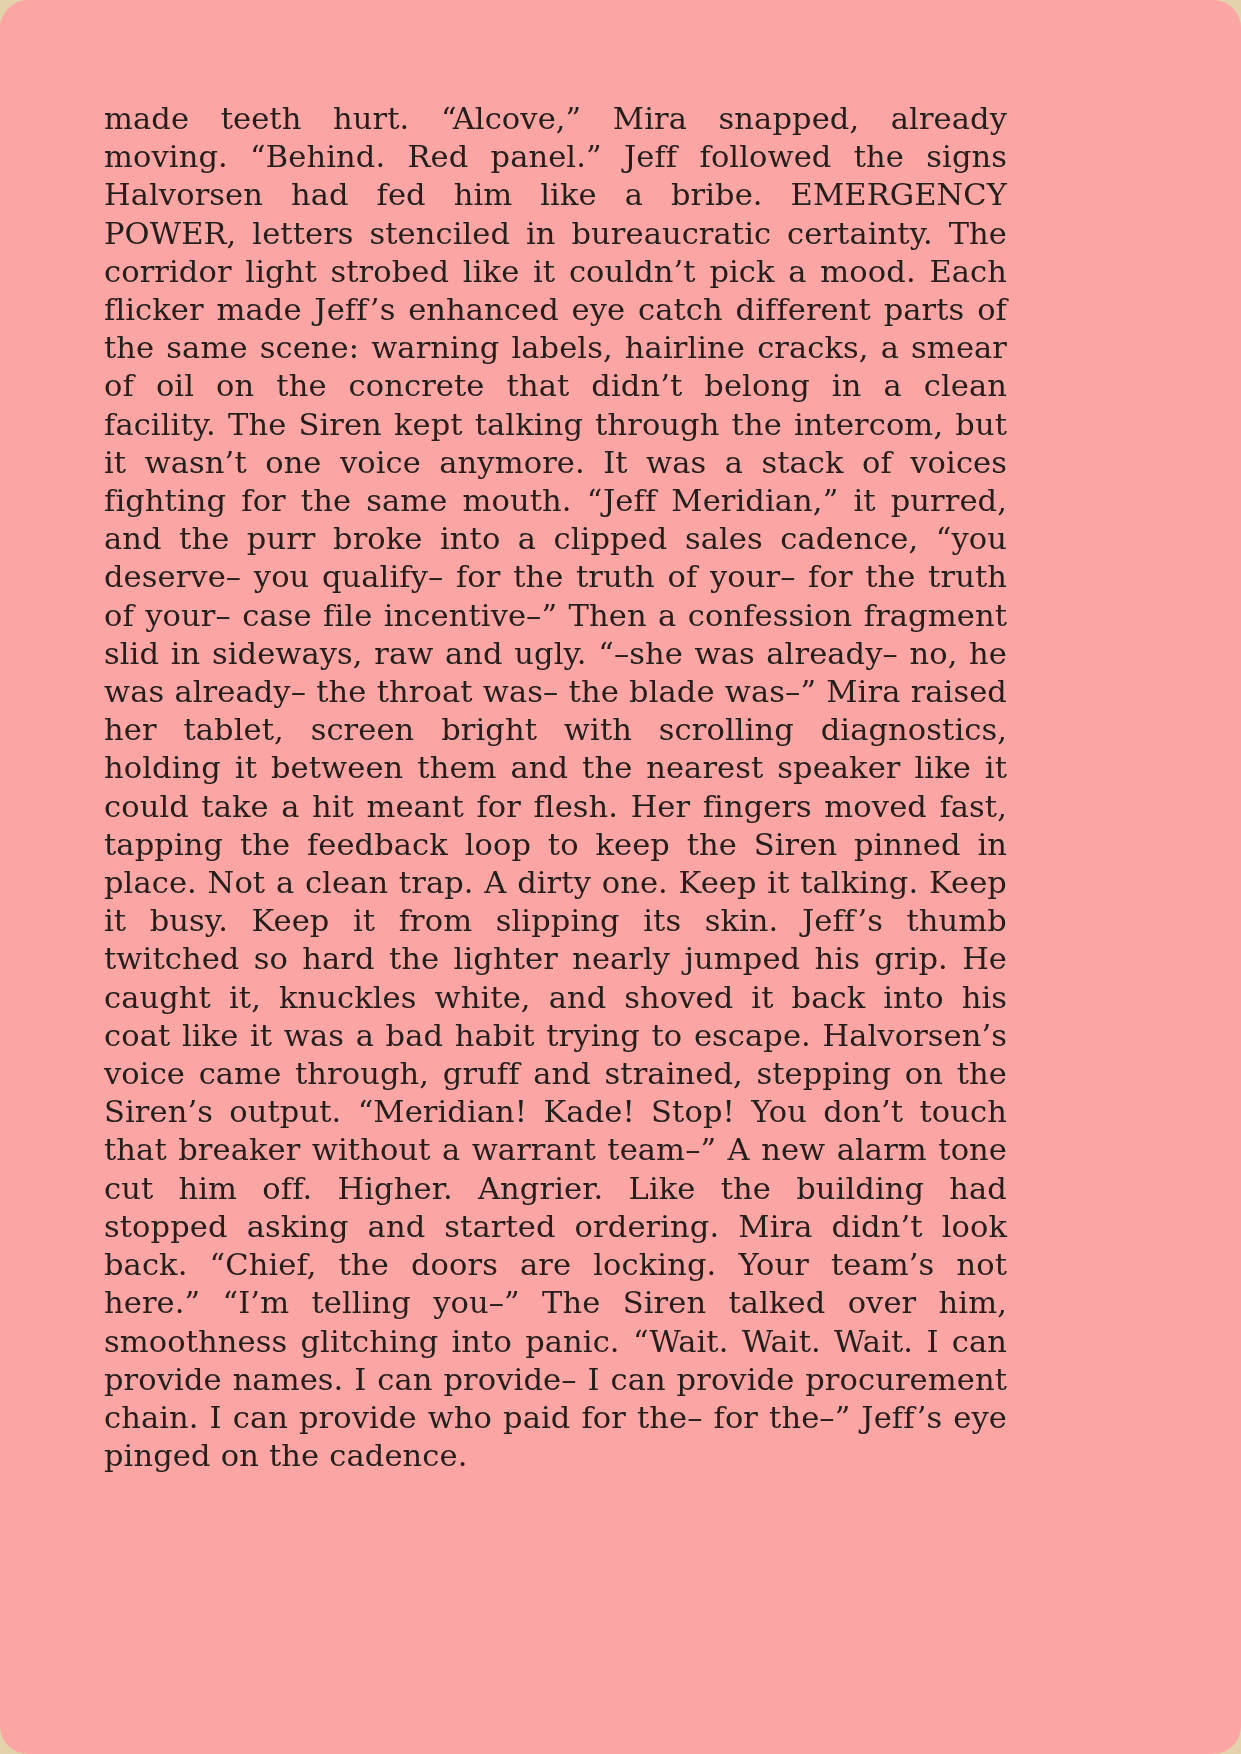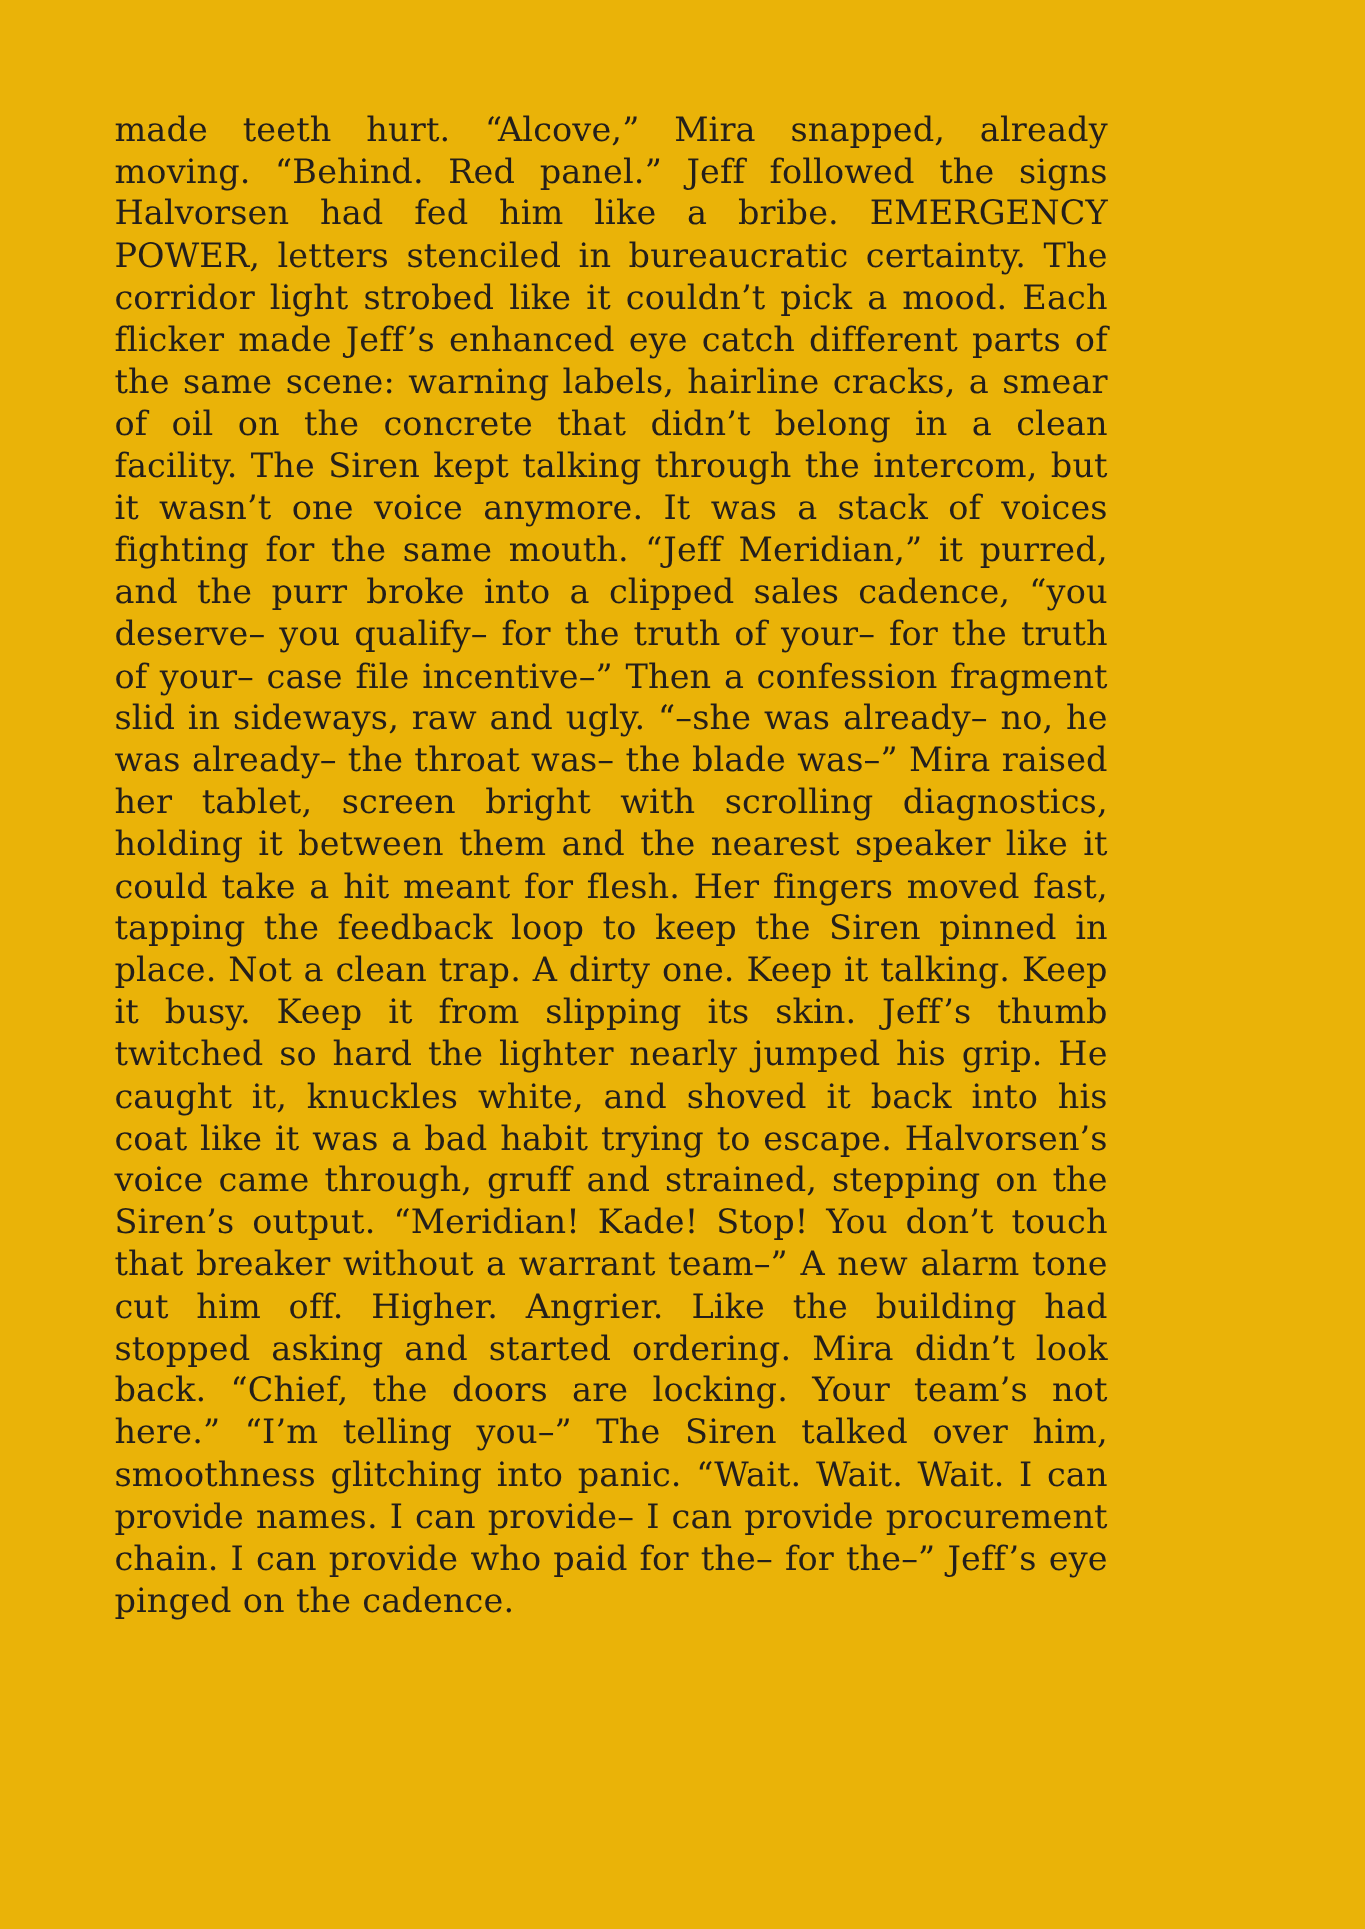--- a/index.html
+++ b/index.html
@@ -39,17 +39,17 @@
     -webkit-font-smoothing: antialiased;
     hyphens: none;
   }
   .body-text::first-line {
     
   }
 </style>
 </head>
 <body style="background: rgb(228, 210, 171);">
 
-<div class="page" style="background: #eab308;">
+<div class="page" style="background: #fca5a5; border-radius: 28px;">
   <div class="text-column">
     <p class="body-text" style="color: rgb(36, 31, 27);">made teeth hurt. “Alcove,” Mira snapped, already moving. “Behind. Red panel.” Jeff followed the signs Halvorsen had fed him like a bribe. EMERGENCY POWER, letters stenciled in bureaucratic certainty. The corridor light strobed like it couldn’t pick a mood. Each flicker made Jeff’s enhanced eye catch different parts of the same scene: warning labels, hairline cracks, a smear of oil on the concrete that didn’t belong in a clean facility. The Siren kept talking through the intercom, but it wasn’t one voice anymore. It was a stack of voices fighting for the same mouth. “Jeff Meridian,” it purred, and the purr broke into a clipped sales cadence, “you deserve– you qualify– for the truth of your– for the truth of your– case file incentive–” Then a confession fragment slid in sideways, raw and ugly. “–she was already– no, he was already– the throat was– the blade was–” Mira raised her tablet, screen bright with scrolling diagnostics, holding it between them and the nearest speaker like it could take a hit meant for flesh. Her fingers moved fast, tapping the feedback loop to keep the Siren pinned in place. Not a clean trap. A dirty one. Keep it talking. Keep it busy. Keep it from slipping its skin. Jeff’s thumb twitched so hard the lighter nearly jumped his grip. He caught it, knuckles white, and shoved it back into his coat like it was a bad habit trying to escape. Halvorsen’s voice came through, gruff and strained, stepping on the Siren’s output. “Meridian! Kade! Stop! You don’t touch that breaker without a warrant team–” A new alarm tone cut him off. Higher. Angrier. Like the building had stopped asking and started ordering. Mira didn’t look back. “Chief, the doors are locking. Your team’s not here.” “I’m telling you–” The Siren talked over him, smoothness glitching into panic. “Wait. Wait. Wait. I can provide names. I can provide– I can provide procurement chain. I can provide who paid for the– for the–” Jeff’s eye pinged on the cadence.</p>
   </div>
 </div>
 
 </body></html>

